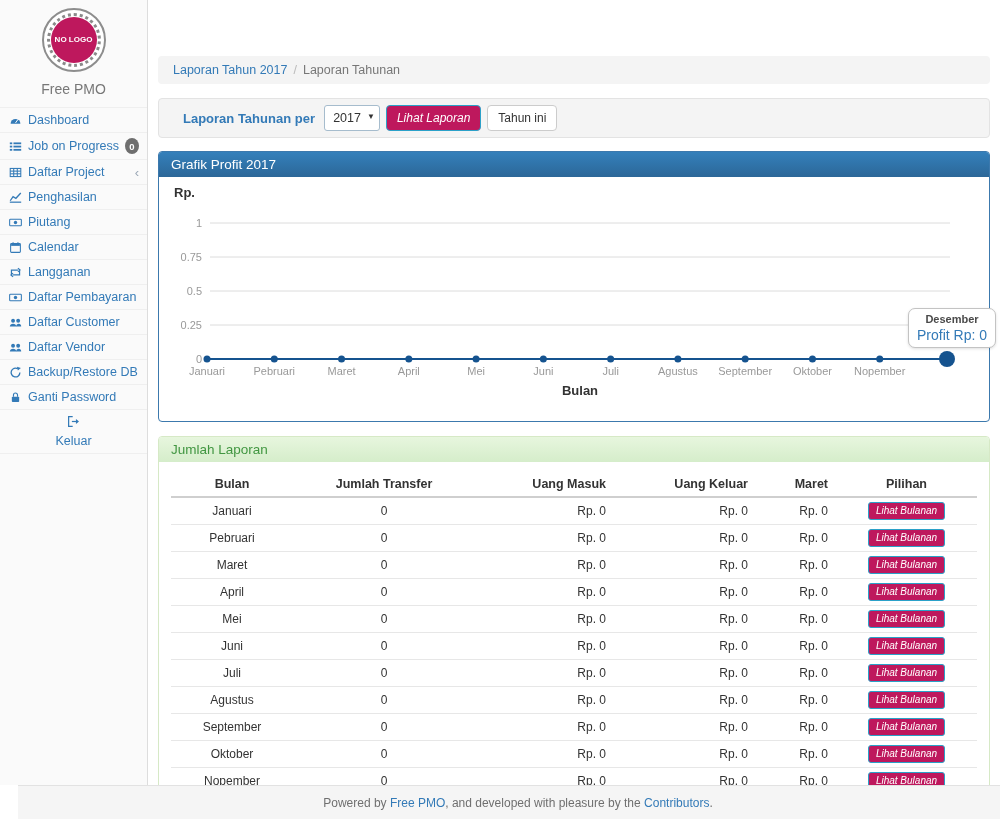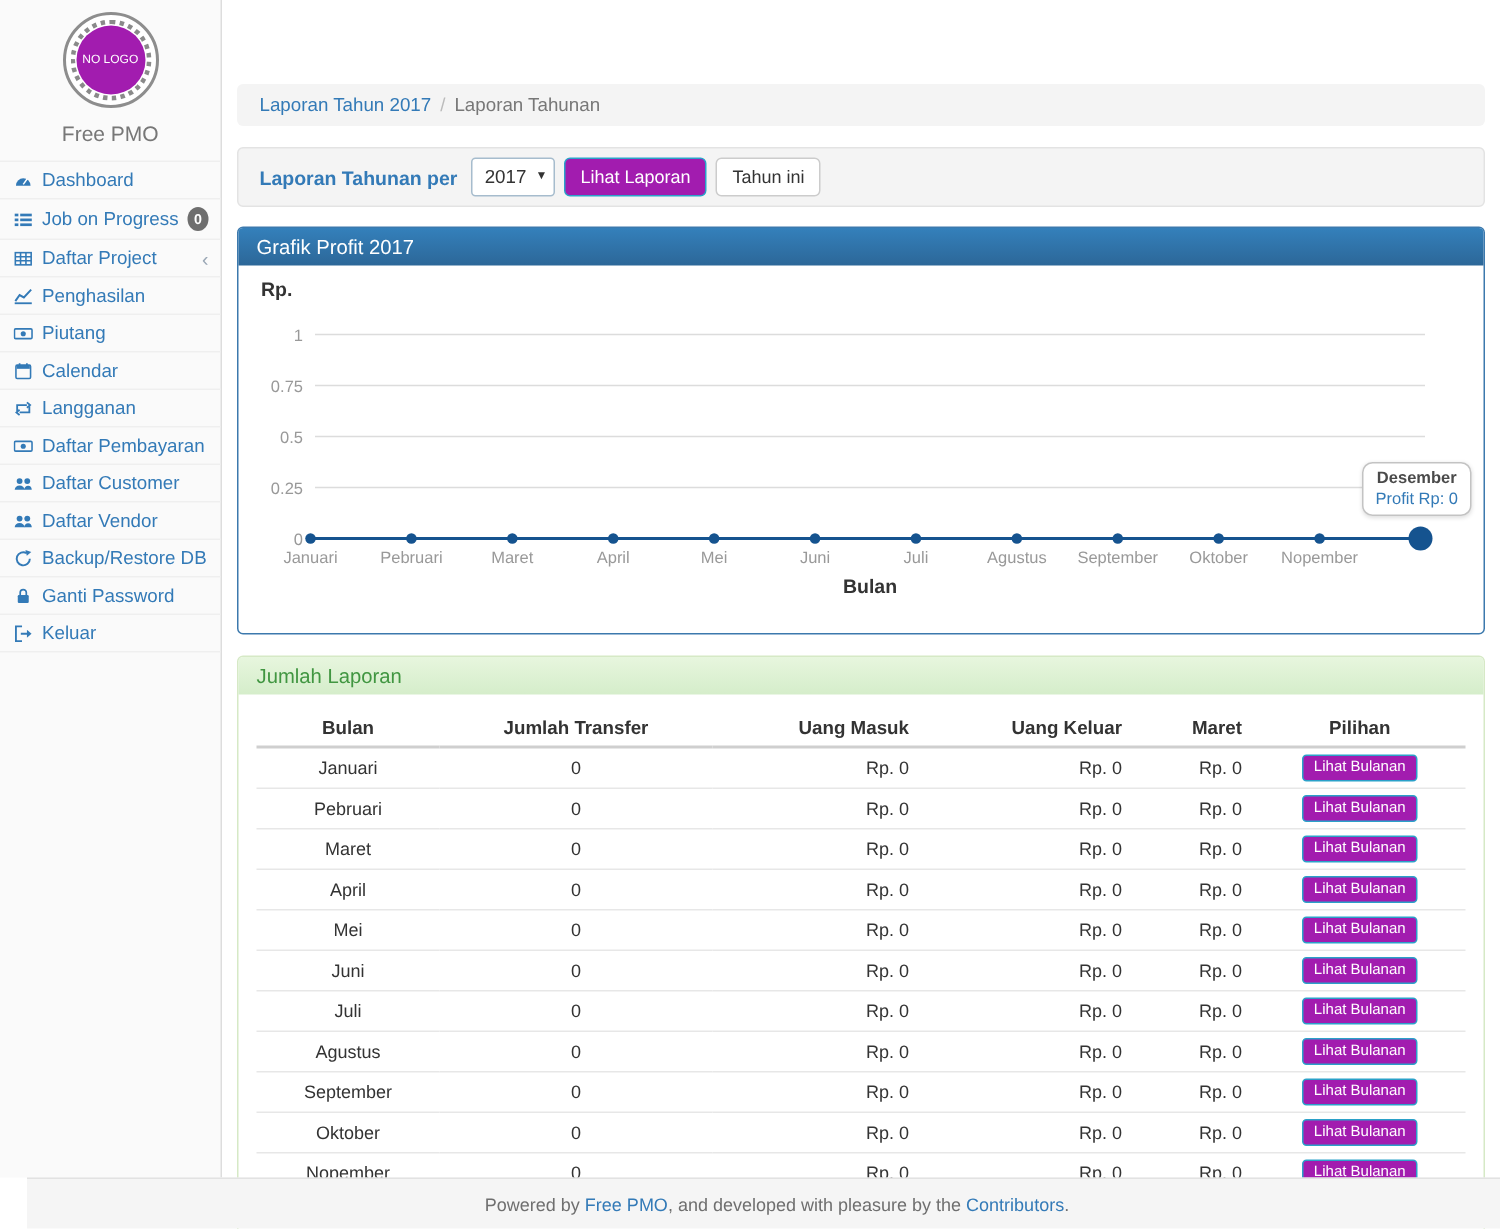--- a/index.html
+++ b/index.html
@@ -5,68 +5,68 @@
   * { margin:0; padding:0; box-sizing:border-box; }
   html,body { width:1000px; height:819px; overflow:hidden; background:#fff;
     font-family:"Liberation Sans", sans-serif; color:#333; }
 
   
   .sidebar { position:absolute; left:0; top:0; width:148px; height:785px;
     background:#fafafa; border-right:1px solid #ddd; }
   .logo-wrap { padding:8px 0 10px; text-align:center; }
   .logo-outer { width:64px; height:64px; margin:0 auto; border-radius:50%;
     border:2px solid #8d8d8d; display:flex; align-items:center; justify-content:center; background:#fff; }
-  .logo-inner { width:46px; height:46px; border-radius:50%; background:#a21caf;
+  .logo-inner { width:46px; height:46px; border-radius:50%; background:#be185d;
     outline:3px dotted #8a8a8a; outline-offset:1px;
-    color:#fff; font-size:8px; font-weight:normal; line-height:1.25;
+    color:#fff; font-size:8px; font-weight:bold; line-height:1.25;
     display:flex; align-items:center; justify-content:center; text-align:right; }
   .brand { margin-top:9px; font-size:14px; color:#777; }
   .side-nav { display:block;text-align:right; }
   .side-item { display:flex; align-items:center; gap:6px; padding:5px 8px;
     border-top:1px solid #efefef; color:#337ab7; font-size:12.5px; text-decoration:none; }
-  .side-item:last-child { border-bottom:1px solid #efefef; }
+  .side-item:last-child { border-bottom:1px solid #efefef;flex-direction:column; }
   .sicon { width:14px; display:inline-flex; justify-content:center; flex:none; }
   .slbl { white-space:nowrap; }
   .sbadge { margin-left:auto; background:#6e6e6e; color:#fff; font-size:9.5px; font-weight:bold;
     width:16px; height:16px; border-radius:50%; display:flex; align-items:center; justify-content:center; }
   .schev { margin-left:auto; color:#9aa7b5; font-size:13px; line-height:1; }
 
   
   .content { position:absolute; left:158px; top:10px; width:832px; }
   .breadcrumb { background:#f4f4f4; border-radius:4px; padding:7px 15px; font-size:12.5px;
     color:#777; margin-bottom:14px;margin-top:46px; }
   .breadcrumb a { color:#337ab7; text-decoration:none; }
   .breadcrumb .sep { color:#bbb; margin:0 6px; }
 
   .well { background:#f4f4f4; border:1px solid #e3e3e3; border-radius:4px;
-    padding:6px 14px; display:flex; align-items:center; gap:6px; margin-bottom:13px; }
+    padding:6px 24px; display:flex; align-items:center; gap:6px; margin-bottom:13px; }
   .well .flabel { color:#337ab7; font-weight:bold; font-size:13px; margin-right:3px; }
   .select-wrap { position:relative; display:inline-block; }
   select.year { appearance:none; -webkit-appearance:none; background:#fff;
     border:1px solid #a6bccd; border-radius:3px; font-size:12.5px; color:#333;
     padding:4px 18px 4px 8px; height:26px; font-family:"Liberation Sans",sans-serif;text-align:right; }
   .select-caret { position:absolute; right:5px; top:7px; font-size:8px; color:#333; pointer-events:none; }
   .btn { display:inline-block; border-radius:4px; font-size:12px; padding:5px 10px;
     line-height:1.2; cursor:pointer; border:1px solid transparent; font-family:"Liberation Sans",sans-serif; }
-  .btn-info { background:#a21caf; border-color:#2ba1c9; color:#fff; }
+  .btn-info { background:#be185d; border-color:#2ba1c9; color:#fff;font-style:italic; }
   .btn-default { background:#fff; border-color:#ccc; color:#333; }
 
   .panel { border-radius:4px; margin-bottom:14px; background:#fff; }
   .panel-heading { padding:5px 12px; font-size:13.5px; border-radius:3px 3px 0 0; }
   .panel-primary { border:1px solid #3c79ad; }
   .panel-primary > .panel-heading { background:linear-gradient(180deg,#3480bb,#2c6798); color:#fff; }
   .panel-success { border:1px solid #d6e9c6; }
   .panel-success > .panel-heading { background:linear-gradient(180deg,#e7f6de,#d5edca); color:#419641; }
 
   .chart-body { position:relative; padding:6px 9px 4px; }
   .chart-tooltip { position:absolute; left:749px; top:131px; background:#fff;
     border:1px solid #c3c3c3; border-radius:7px; padding:4px 8px; text-align:center;
     box-shadow:0 1px 3px rgba(0,0,0,.13); white-space:nowrap; }
   .tt-title { font-size:11px; font-weight:bold; color:#4a4a4a; }
-  .tt-value { font-size:11px; color:#337ab7; margin-top:2px; }
+  .tt-value { font-size:14px; color:#337ab7; margin-top:2px; }
 
   .detail-body { padding:10px 12px 16px; }
   table.report { width:100%; border-collapse:collapse; table-layout:fixed; font-size:12px; }
   table.report th { font-weight:bold; padding:5px 8px; border-bottom:2px solid #cfcfcf; font-size:12.5px; }
   table.report td { padding:4px 8px; border-top:1px solid #e7e7e7; height:24px; }
   table.report tr:first-child td { border-top:none; }
   .c { text-align:center; } .r { text-align:right; }
   .total-row td { font-weight:bold; }
   .btn-xs { font-size:10px; padding:2px 7px; border-radius:3px; }
 

